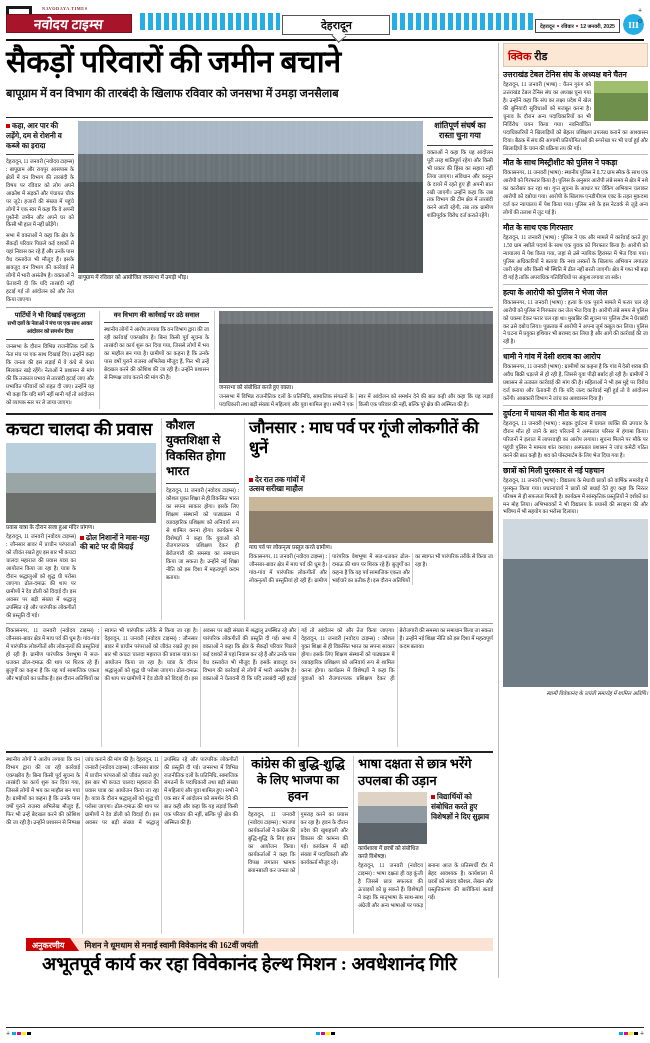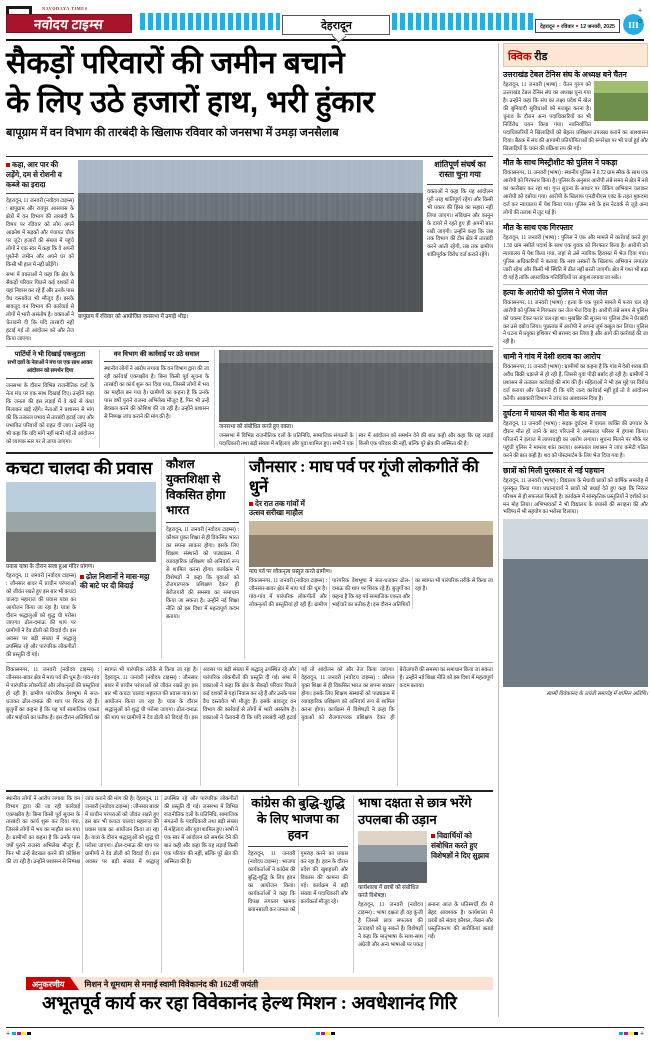--- a/index.html
+++ b/index.html
@@ -44,21 +44,21 @@
   .reg-marks { position: absolute; right: 0; top: 2px; font-size: 7px; color: #333; line-height: 10px; text-align: center; width: 8px;}
 
   .rule-thick { height: 2px; background: #111; margin-top: 1px; }
 
   
   .body-grid { display: flex; gap: 5px; margin-top: 2px; }
   .col-main { width: 487px; flex: none; }
   .col-side { width: 150px; flex: none; border-left: 1px solid #bbb; padding-left: 4px; }
 
   
-  .lead-head { font-family: Liberation Sans, sans-serif; font-weight: bold; color: #000;
+  .lead-head { font-family: Liberation Serif, serif; font-weight: bold; color: #000;
     font-size: 30.5px; line-height: 1.28; letter-spacing: -0.3px; }
   .lead-sub { font-family: "Liberation Serif", serif; font-weight: bold; font-size: 11.2px;
     color: #111; margin-top: 3px; padding-bottom: 17px; border-bottom: 1.5px solid #222; }
 
   .lead-body { display: flex; gap: 4px; margin-top: 3px; }
   .bullets-col { width: 68px; flex: none; }
   .bullet-line { font-size: 7.4px; font-weight: bold; color: #111; line-height: 1.35;
     font-family: "Liberation Serif", serif; }
   .bullet-line .sq { display: inline-block; width: 4px; height: 4px; background: #C00; margin-right: 2px; }
   .hr-sm { height: 1px; background: #444; margin: 3px 0; }
@@ -218,21 +218,20 @@
 
   <div class="rule-thick"></div>
 
   <div class="body-grid">
 
     <div class="col-main">
 
       <div>
         <div class="lead-head">
           <div>सैकड़ों परिवारों की जमीन बचाने</div>
-          <div>के लिए उठे हजारों हाथ, भरी हुंकार</div>
         </div>
         <div class="lead-sub">बापूग्राम में वन विभाग की तारबंदी के खिलाफ रविवार को जनसभा में उमड़ा जनसैलाब</div>
 
         <div class="lead-body">
 
           <div class="bullets-col">
             <div class="bullet-line">
               <i class="sq"></i><span>कहा, आर पार की लड़ेंगे, दम से रोशनी व कब्जे का इरादा</span>
             </div>
             <div class="hr-sm"></div>
@@ -297,21 +296,21 @@
         </div>
 
         <div class="m-b">
           <div class="head-md">कौशल युक्तशिक्षा से विकसित होगा भारत</div>
           <div class="hr-sm"></div>
           <div class="tx">देहरादून, 11 जनवरी (नवोदय टाइम्स) : कौशल युक्त शिक्षा से ही विकसित भारत का सपना साकार होगा। इसके लिए शिक्षण संस्थानों को पाठ्यक्रम में व्यावहारिक प्रशिक्षण को अनिवार्य रूप से शामिल करना होगा। कार्यक्रम में विशेषज्ञों ने कहा कि युवाओं को रोजगारपरक प्रशिक्षण देकर ही बेरोजगारी की समस्या का समाधान किया जा सकता है। उन्होंने नई शिक्षा नीति को इस दिशा में महत्वपूर्ण कदम बताया।</div>
         </div>
 
         <div class="m-c">
           <div class="head-wide">जौनसार : माघ पर्व पर गूंजी लोकगीतें की धुनें</div>
-          <div style="display:flex;gap:21px;margin-top:1px">
+          <div style="display:flex;gap:21px;margin-top:16px">
             <div style="width:70px;flex:none">
               <div class="kicker-red">
                 <i class="sq"></i><span>देर रात तक गांवों में उत्सव सरीखा माहौल</span>
               </div>
             </div>
           </div>
           <div class="photo folk" style="height:46px;margin-top:3px"></div>
           <div class="cap">माघ पर्व पर लोकनृत्य प्रस्तुत करते ग्रामीण।</div>
           <div class="tx cols3" style="margin-top:2px">विकासनगर, 11 जनवरी (नवोदय टाइम्स) : जौनसार-बावर क्षेत्र में माघ पर्व की धूम है। गांव-गांव में पारंपरिक लोकगीतों और लोकनृत्यों की प्रस्तुतियां हो रही हैं। ग्रामीण पारंपरिक वेशभूषा में सज-धजकर ढोल-दमाऊ की थाप पर थिरक रहे हैं। बुजुर्गों का कहना है कि यह पर्व सामाजिक एकता और भाईचारे का प्रतीक है। इस दौरान अतिथियों का स्वागत भी पारंपरिक तरीके से किया जा रहा है।</div>
         </div>

